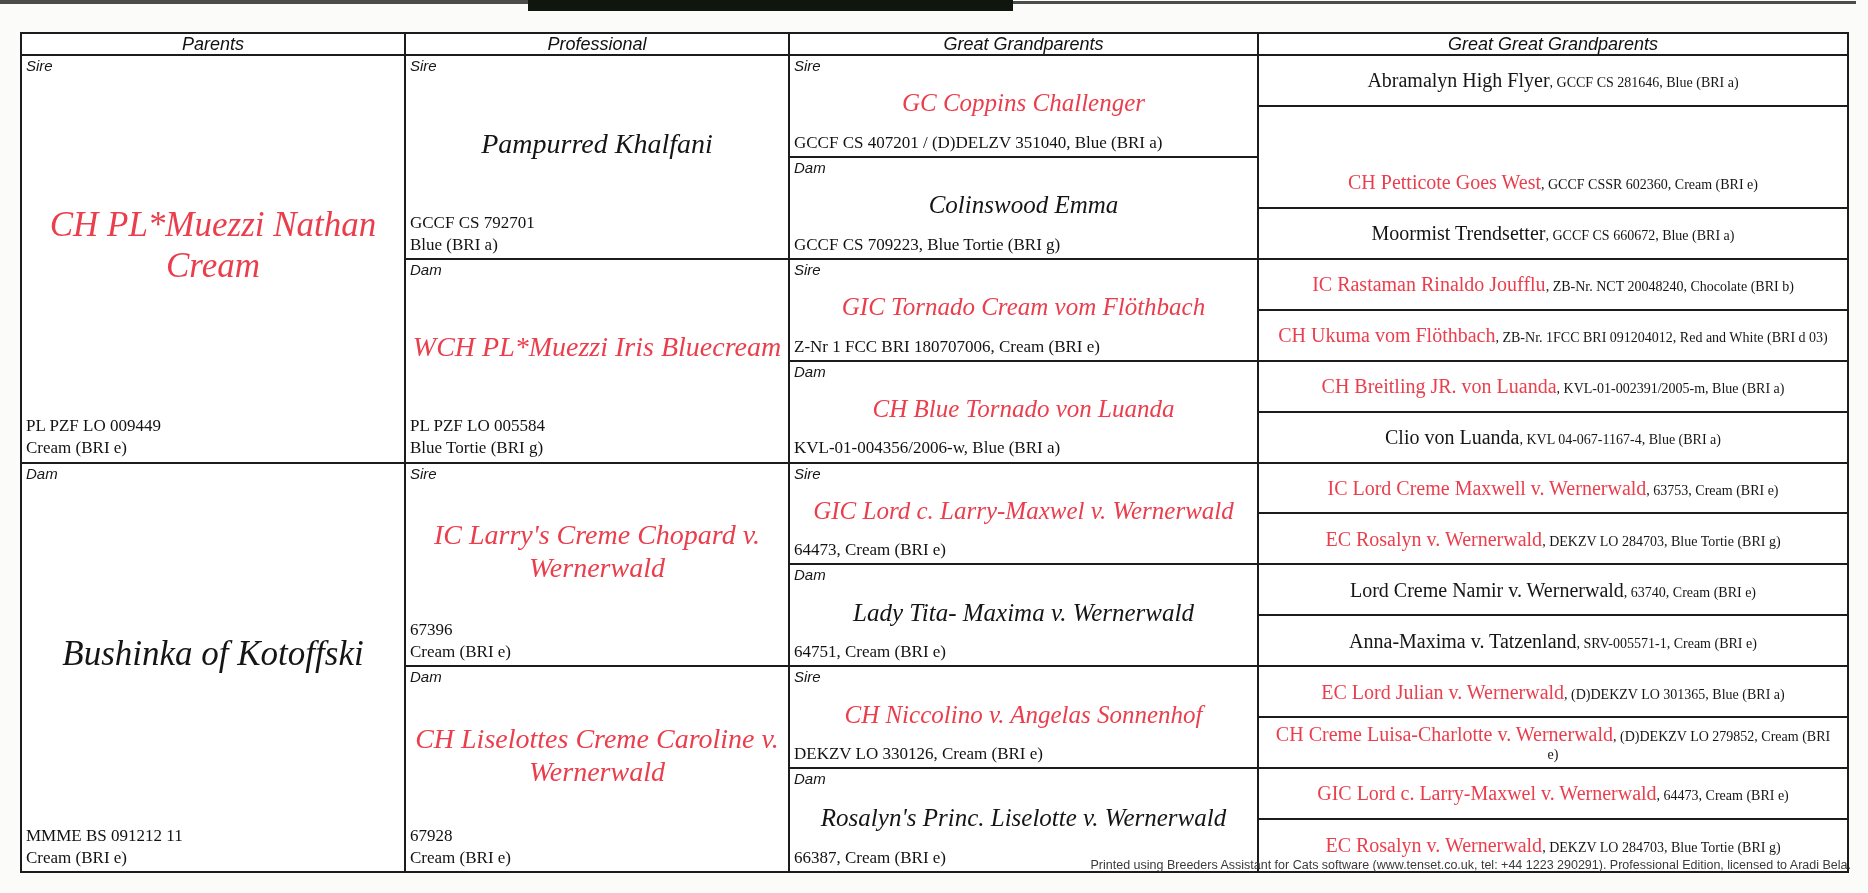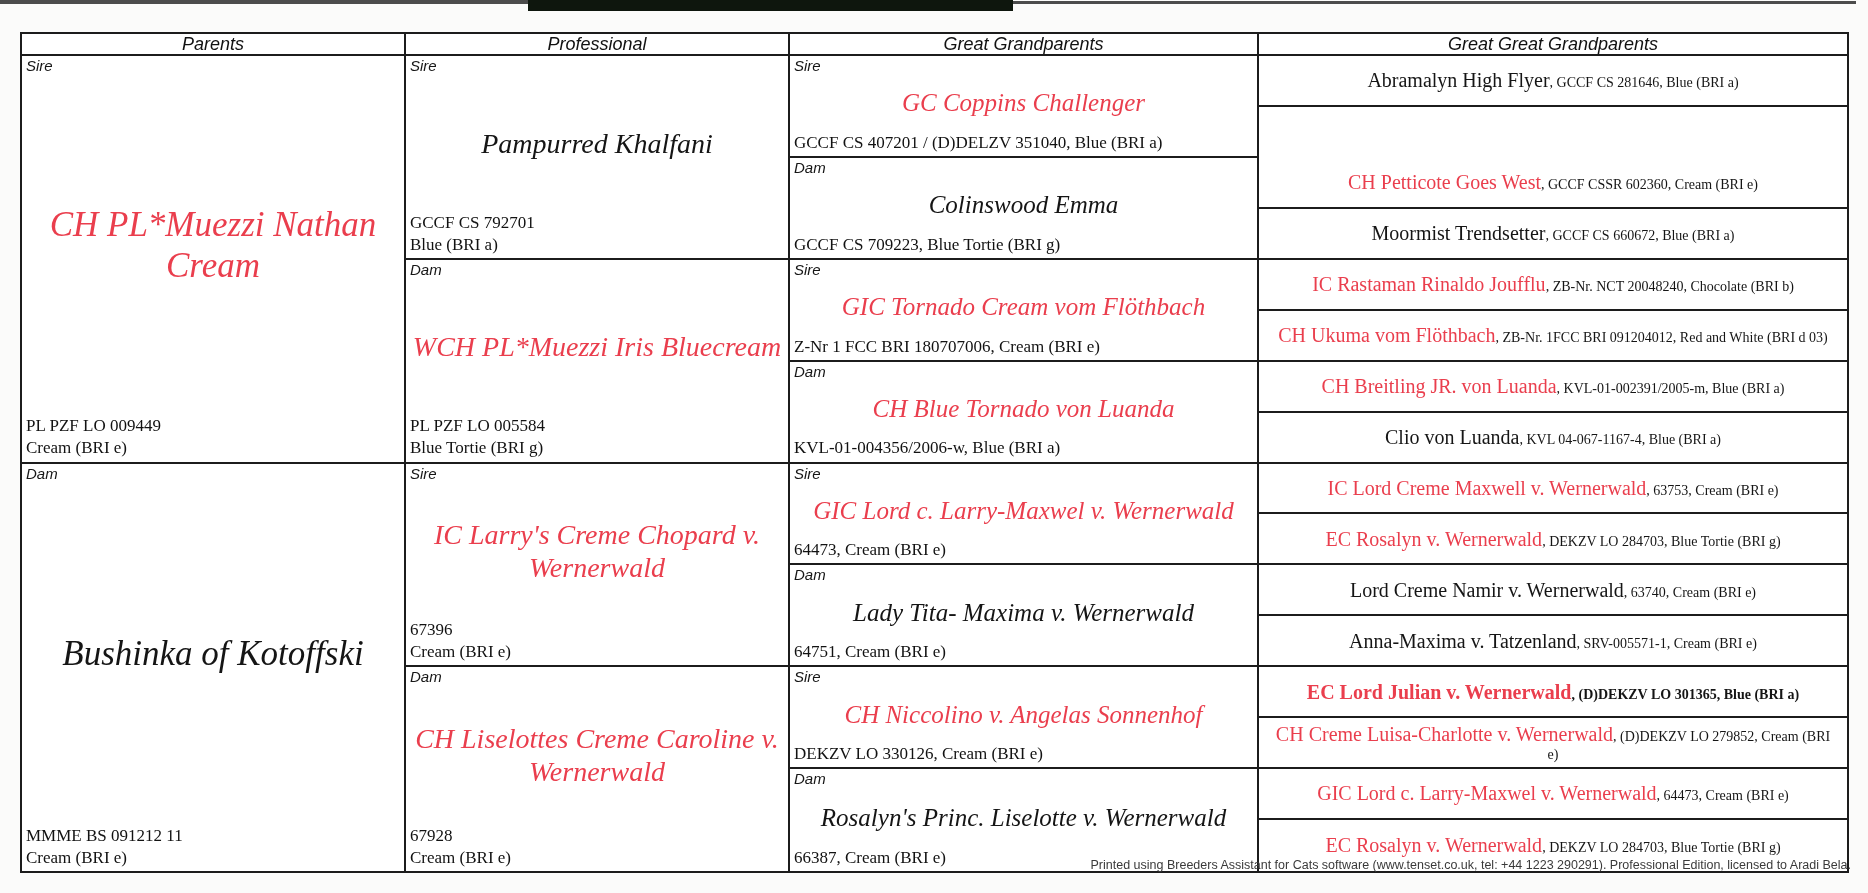--- a/index.html
+++ b/index.html
@@ -249,21 +249,21 @@
     </div>
   <div class="cell c4 no-r" style="grid-area:11/4/12/5;">
       <div class="ggline"><span class="ggname red">EC Rosalyn v. Wernerwald</span><span class="ggmeta">, DEKZV LO 284703, Blue Tortie (BRI g)</span></div>
     </div>
   <div class="cell c4 no-r" style="grid-area:12/4/13/5;">
       <div class="ggline"><span class="ggname">Lord Creme Namir v. Wernerwald</span><span class="ggmeta">, 63740, Cream (BRI e)</span></div>
     </div>
   <div class="cell c4 no-r" style="grid-area:13/4/14/5;">
       <div class="ggline"><span class="ggname">Anna-Maxima v. Tatzenland</span><span class="ggmeta">, SRV-005571-1, Cream (BRI e)</span></div>
     </div>
-  <div class="cell c4 no-r" style="grid-area:14/4/15/5;font-weight:bold;">
+  <div class="cell c4 no-r" style="grid-area:14/4/15/5;">
       <div class="ggline"><span class="ggname red">EC Lord Julian v. Wernerwald</span><span class="ggmeta">, (D)DEKZV LO 301365, Blue (BRI a)</span></div>
     </div>
   <div class="cell c4 no-r" style="grid-area:15/4/16/5;">
       <div class="ggline"><span class="ggname red">CH Creme Luisa-Charlotte v. Wernerwald</span><span class="ggmeta">, (D)DEKZV LO 279852, Cream (BRI e)</span></div>
     </div>
   <div class="cell c4 no-r" style="grid-area:16/4/17/5;">
       <div class="ggline"><span class="ggname red">GIC Lord c. Larry-Maxwel v. Wernerwald</span><span class="ggmeta">, 64473, Cream (BRI e)</span></div>
     </div>
   <div class="cell c4 no-r no-b" style="grid-area:17/4/18/5;">
       <div class="ggline"><span class="ggname red">EC Rosalyn v. Wernerwald</span><span class="ggmeta">, DEKZV LO 284703, Blue Tortie (BRI g)</span></div>

